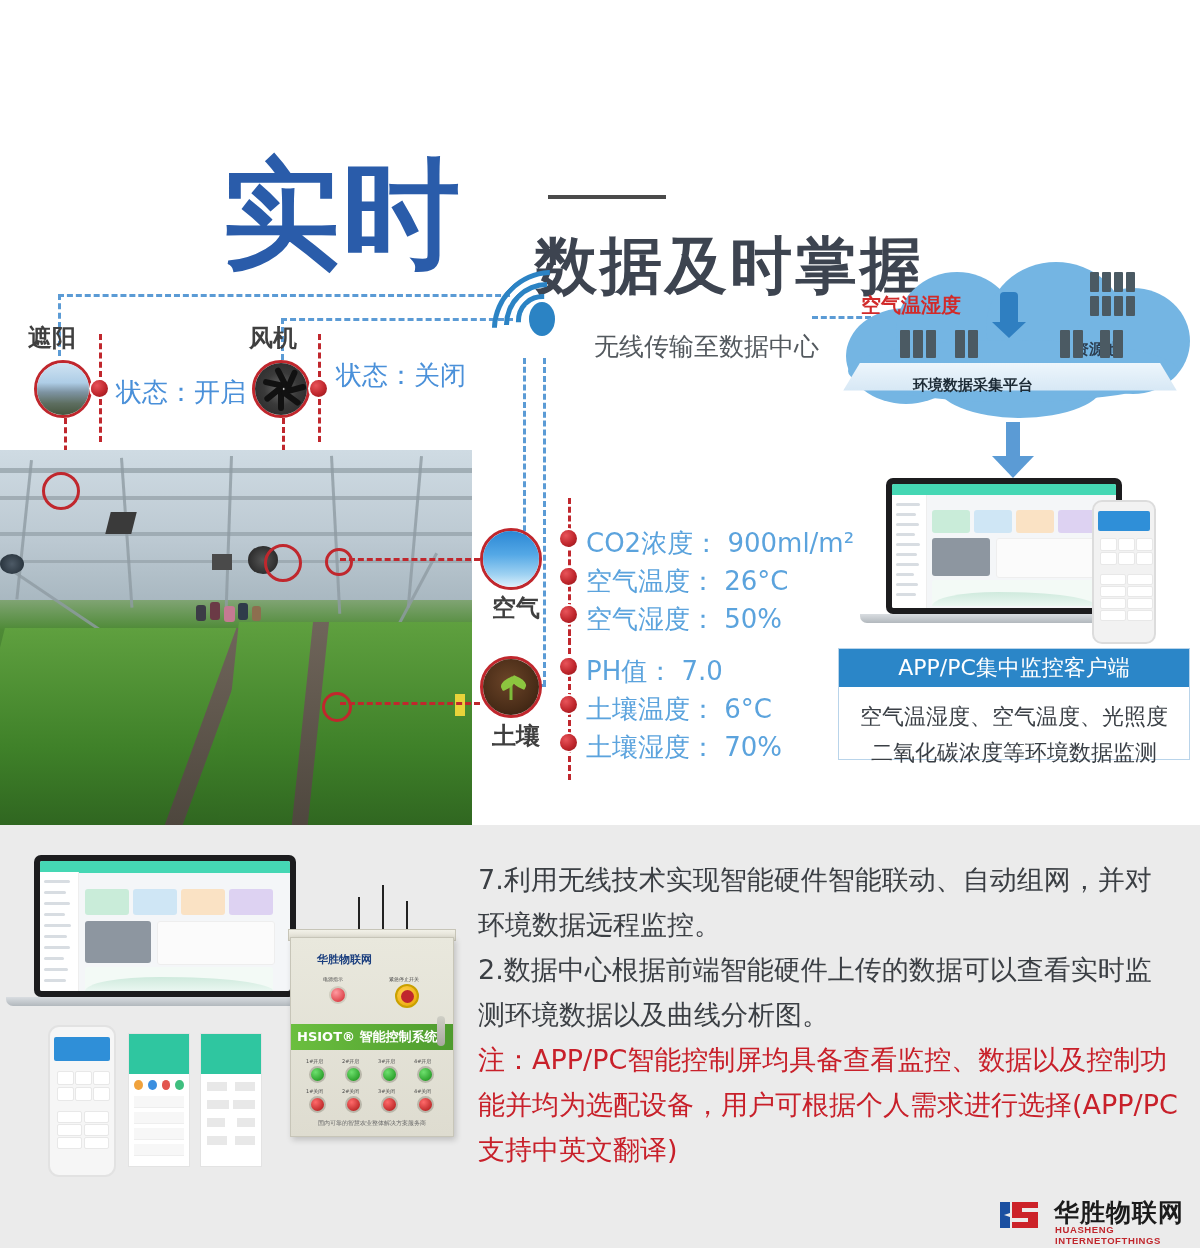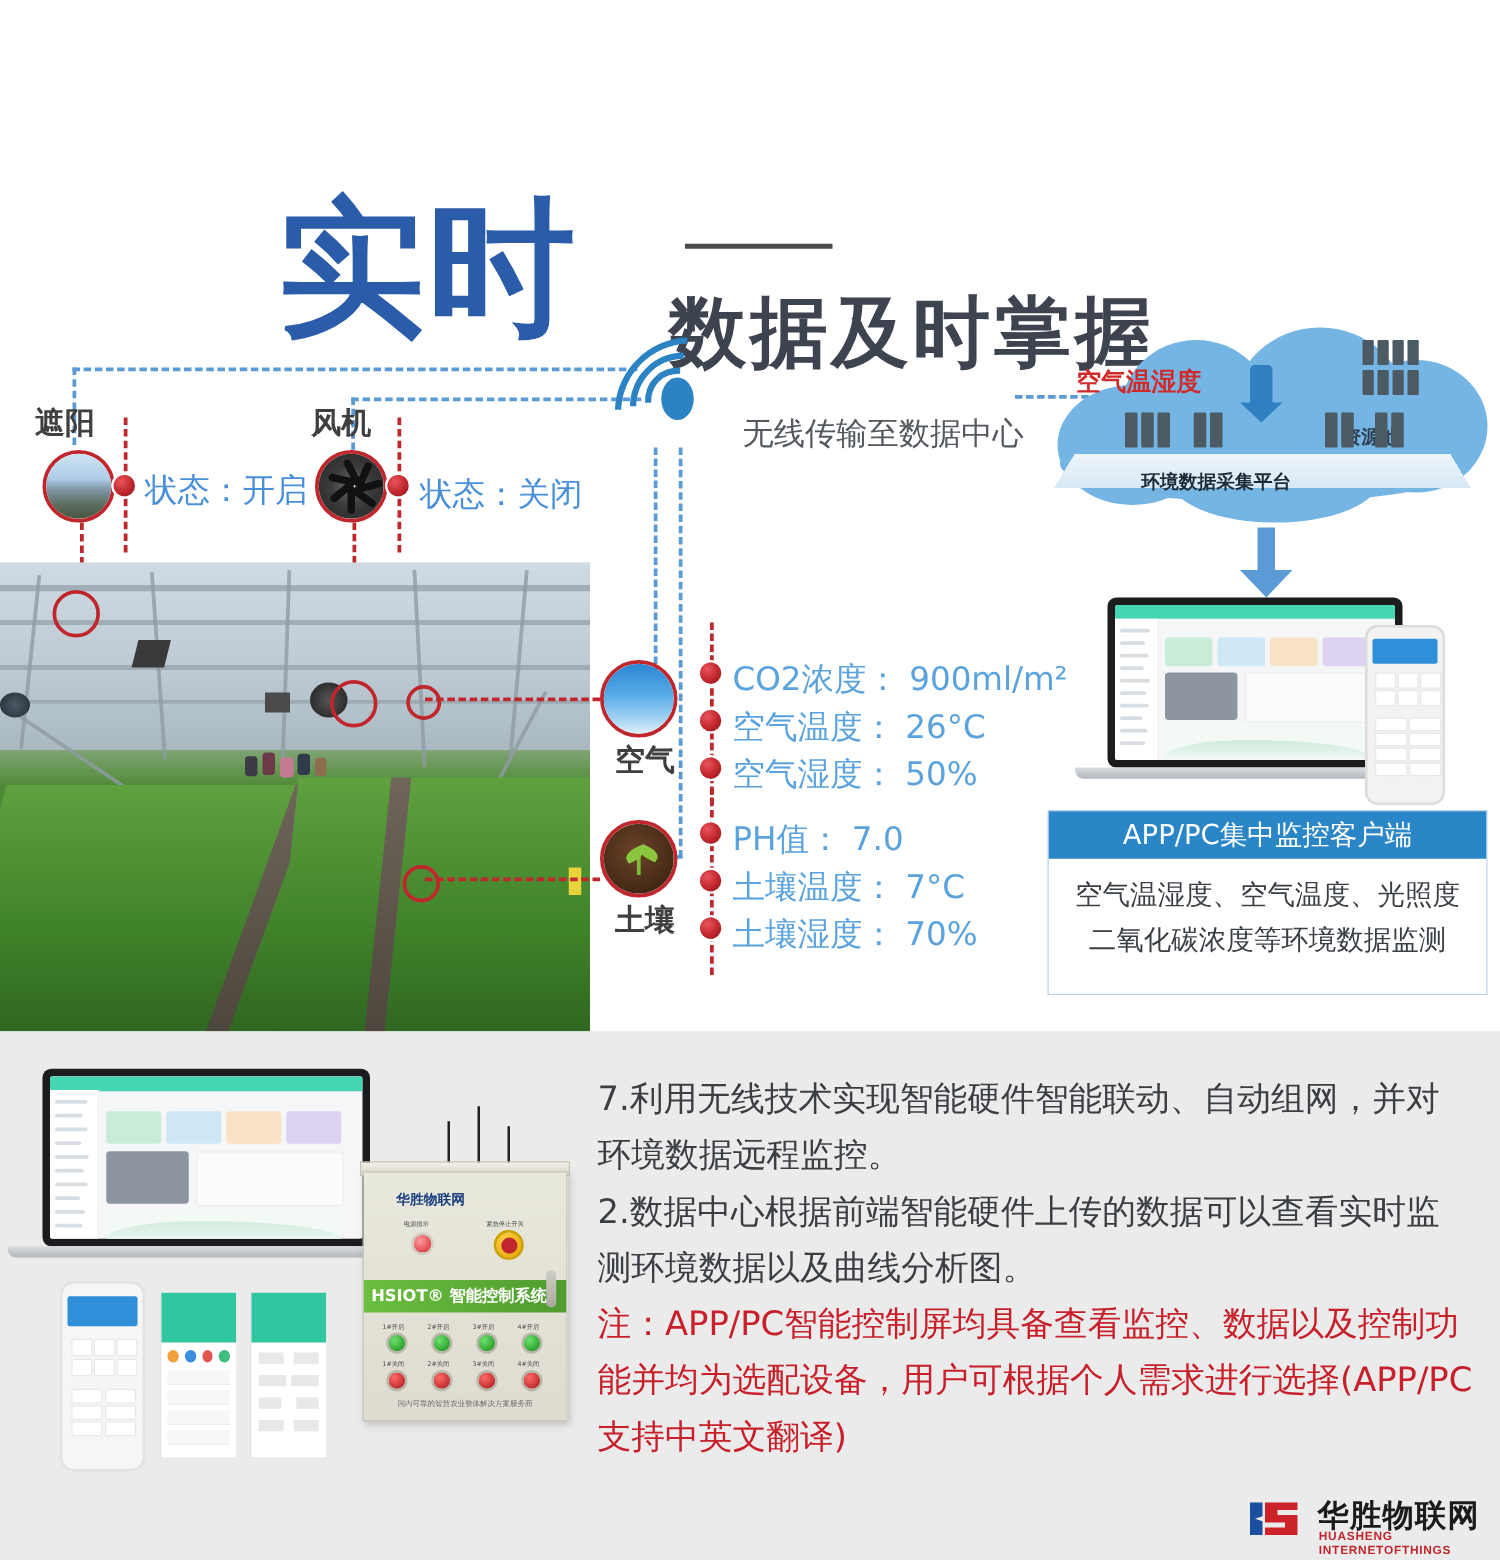--- a/index.html
+++ b/index.html
@@ -132,21 +132,21 @@
   .lap-base{position:absolute;left:-26px;top:136px;width:288px;height:9px;background:linear-gradient(180deg,#d9dde1,#b2b8bd);border-radius:0 0 7px 7px;}
   .lap-topbar{position:absolute;left:0;top:0;width:100%;height:11px;background:#45d7b4;}
   .lap-side{position:absolute;left:0;top:11px;width:34px;bottom:0;background:#fff;border-right:1px solid #eee;}
   .sl{position:absolute;left:4px;height:3px;background:#d8dde2;border-radius:2px;}
   .card{position:absolute;border-radius:3px;}
   .phone-mock{position:absolute;left:1092px;top:250px;width:64px;height:144px;background:#f2f2f2;border:2px solid #dcdcdc;border-radius:10px;box-sizing:border-box;padding:9px 4px;}
   .ph-top{width:100%;height:20px;background:#2f8fd8;border-radius:2px;}
   .ph-cell{position:absolute;background:#fff;border:1px solid #e8e8e8;border-radius:2px;}
 
   
-  .infobox{position:absolute;left:838px;top:398px;width:352px;height:148px;
+  .infobox{position:absolute;left:838px;top:398px;width:352px;height:112px;
     border:1px solid #b9d4ea;background:#fff;box-sizing:border-box;}
   .infobox-hd{height:38px;background:#2b86c8;color:#fff;font-size:22px;
     display:flex;align-items:center;justify-content:center;
     font-family:"DejaVu Sans","Liberation Sans",sans-serif;}
   .infobox-bd{padding:12px 0 0;text-align:center;color:#3a3f45;font-size:22px;line-height:36px;
     font-family:"DejaVu Sans","Liberation Sans",sans-serif;}
 
   
   .bottom{position:absolute;left:0;top:825px;width:1200px;height:423px;background:#ebebeb;}
   .bottom-text{position:absolute;left:478px;top:32px;width:700px;}
@@ -244,21 +244,21 @@
         <div class="fan-blade" style="transform:rotate(102deg) translateX(-50%)"></div>
         <div class="fan-blade" style="transform:rotate(153deg) translateX(-50%)"></div>
         <div class="fan-blade" style="transform:rotate(204deg) translateX(-50%)"></div>
         <div class="fan-blade" style="transform:rotate(255deg) translateX(-50%)"></div>
         <div class="fan-blade" style="transform:rotate(306deg) translateX(-50%)"></div>
       </div>
     </div>
     <div class="rdash-v" style="left:318px;top:84px;height:108px;"></div>
     <div class="rdash-v" style="left:282px;top:168px;height:122px;"></div>
     <div class="dot-marker" style="left:310px;top:130px;"></div>
-    <div class="status-text" style="left:336px;top:128px;text-align:right;">状态：关闭</div>
+    <div class="status-text" style="left:336px;top:108px;text-align:right;">状态：关闭</div>
 
     <div class="photo">
       <div class="ph-roof"></div>
       <div class="beam" style="left:0;top:18px;width:472px;height:5px;"></div>
       <div class="beam" style="left:0;top:46px;width:472px;height:4px;"></div>
       <div class="beam" style="left:0;top:82px;width:472px;height:4px;"></div>
       <div class="beam" style="left:0;top:110px;width:472px;height:3px;"></div>
       <div class="beam-d" style="left:30px;top:10px;width:3px;height:140px;transform:rotate(6deg);"></div>
       <div class="beam-d" style="left:120px;top:8px;width:3px;height:150px;transform:rotate(-4deg);"></div>
       <div class="beam-d" style="left:230px;top:6px;width:3px;height:155px;transform:rotate(2deg);"></div>
@@ -308,21 +308,21 @@
         <div class="sprout-l" style="left:30%;top:36%;transform:rotate(-28deg);"></div>
         <div class="sprout-l" style="left:50%;top:34%;transform:rotate(26deg) scaleX(-1);"></div>
       </div>
     </div>
     <div class="dev-label" style="left:492px;top:470px;">土壤</div>
 
     <div class="rdash-v" style="left:568px;top:380px;height:150px;"></div>
     <div class="dot-marker" style="left:560px;top:408px;"></div>
     <div class="readout" style="left:586px;top:404px;">PH值： 7.0</div>
     <div class="dot-marker" style="left:560px;top:446px;"></div>
-    <div class="readout" style="left:586px;top:442px;">土壤温度： 7°C</div>
+    <div class="readout" style="left:586px;top:442px;">土壤温度： 6°C</div>
     <div class="dot-marker" style="left:560px;top:484px;"></div>
     <div class="readout" style="left:586px;top:480px;">土壤湿度： 70%</div>
 
     <div class="cloud">
       <div class="cloud-b" style="left:8px;top:46px;width:120px;height:96px;"></div>
       <div class="cloud-b" style="left:58px;top:10px;width:122px;height:118px;"></div>
       <div class="cloud-b" style="left:148px;top:0px;width:140px;height:132px;"></div>
       <div class="cloud-b" style="left:238px;top:26px;width:114px;height:106px;"></div>
       <div class="cloud-b" style="left:98px;top:86px;width:168px;height:70px;"></div>
       <div class="cloud-b" style="left:10px;top:78px;width:330px;height:62px;"></div>

